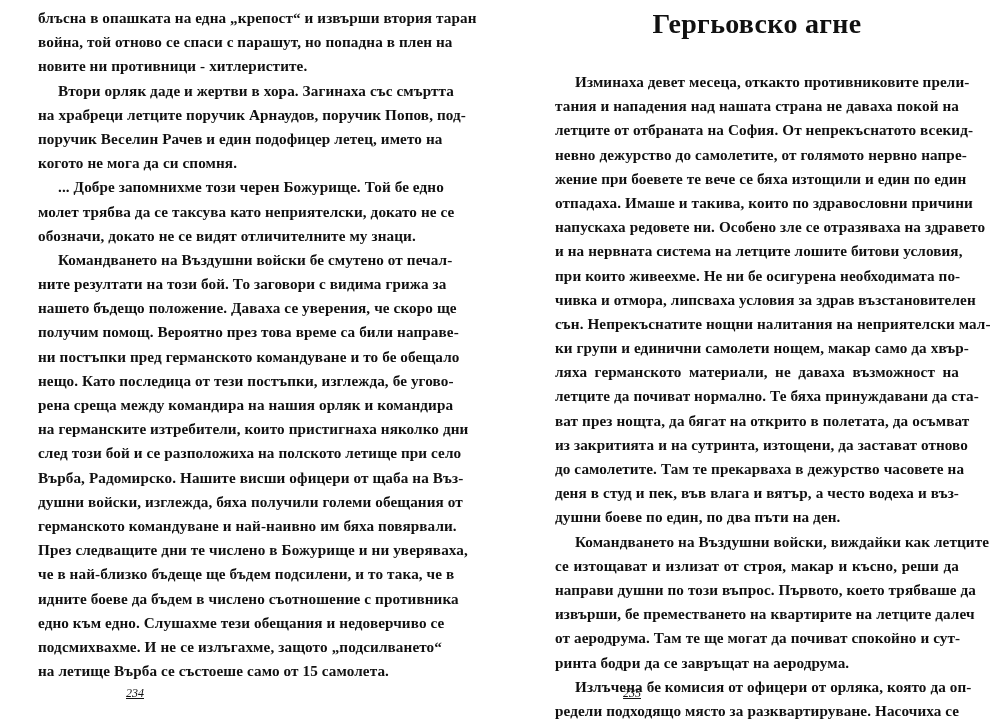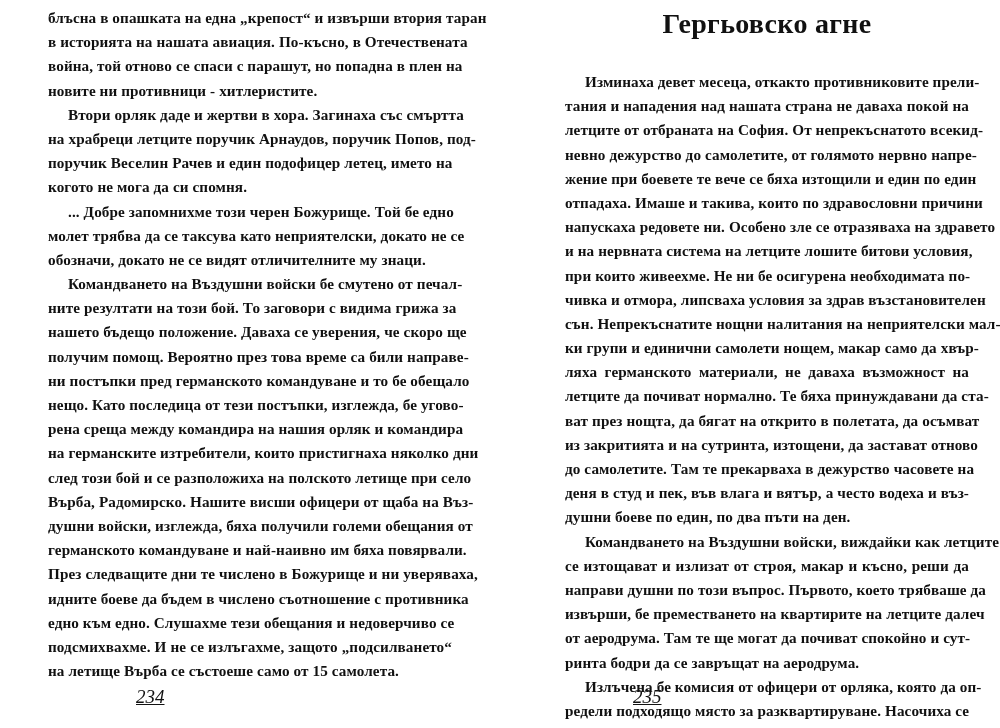--- a/index.html
+++ b/index.html
@@ -1,40 +1,39 @@
 <!DOCTYPE html>
 <html><head>
 <meta charset="utf-8">
 <style>
   html, body { margin: 0; padding: 0; background: #ffffff; }
   body { width: 1000px; height: 728px; position: relative; overflow: hidden;
          font-family: "Liberation Serif", serif; color: #111; }
-  .page { position: absolute; top: 0; height: 676px; margin-left: 10px; }
+  .page { position: absolute; top: 0; height: 676px; }
   .page.left { left: 38px; width: 404px; }
   .page.right { left: 555px; width: 404px; }
   .lines { position: absolute; left: 0; width: 100%; }
   .page.left .lines { top: 6px; }
   .page.right .lines { top: 70px; }
   .line { display: block; height: 24.2px; line-height: 24.2px; font-size: 15.2px; font-weight: bold;
           white-space: nowrap; text-align: justify; text-align-last: justify; letter-spacing: 0.1px; }
   .line.last { text-align-last: left; }
   .line.indent { padding-left: 20px; }
   .title { position: absolute; top: 8px; left: 0; width: 100%; text-align: center;
            font-size: 28px; font-weight: bold; letter-spacing: 0.3px; }
-  .pagenum { position: absolute; top: 686px; font-size: 19px; font-style: italic; text-decoration: underline; }
+  .pagenum { position: absolute; top: 686px; font-size: 12px; font-style: italic; text-decoration: underline; }
   .page.left .pagenum { left: 88px; }
   .page.right .pagenum { left: 68px; }
 </style>
 </head>
 <body>
 
 <div class="page left">
   <div class="lines" id="left-lines">
       <span class="line">блъсна в опашката на една „крепост“ и извърши втория таран</span>
-      <span class="line">в историята на нашата авиация. По-късно, в Отечествената</span>
       <span class="line">война, той отново се спаси с парашут, но попадна в плен на</span>
       <span class="line last">новите ни противници - хитлеристите.</span>
       <span class="line indent">Втори орляк даде и жертви в хора. Загинаха със смъртта</span>
       <span class="line">на храбреци летците поручик Арнаудов, поручик Попов, под-</span>
       <span class="line">поручик Веселин Рачев и един подофицер летец, името на</span>
       <span class="line last">когото не мога да си спомня.</span>
       <span class="line indent">... Добре запомнихме този черен Божурище. Той бе едно</span>
       <span class="line">молет трябва да се таксува като неприятелски, докато не се</span>
       <span class="line last">обозначи, докато не се видят отличителните му знаци.</span>
       <span class="line indent">Командването на Въздушни войски бе смутено от печал-</span>
@@ -43,20 +42,21 @@
       <span class="line">получим помощ. Вероятно през това време са били направе-</span>
       <span class="line">ни постъпки пред германското командуване и то бе обещало</span>
       <span class="line">нещо. Като последица от тези постъпки, изглежда, бе угово-</span>
       <span class="line">рена среща между командира на нашия орляк и командира</span>
       <span class="line">на германските изтребители, които пристигнаха няколко дни</span>
       <span class="line">след този бой и се разположиха на полското летище при село</span>
       <span class="line">Върба, Радомирско. Нашите висши офицери от щаба на Въз-</span>
       <span class="line">душни войски, изглежда, бяха получили големи обещания от</span>
       <span class="line">германското командуване и най-наивно им бяха повярвали.</span>
       <span class="line">През следващите дни те числено в Божурище и ни уверяваха,</span>
+      <span class="line">че в най-близко бъдеще ще бъдем подсилени, и то така, че в</span>
       <span class="line">идните боеве да бъдем в числено съотношение с противника</span>
       <span class="line">едно към едно. Слушахме тези обещания и недоверчиво се</span>
       <span class="line">подсмихвахме. И не се излъгахме, защото „подсилването“</span>
       <span class="line last">на летище Върба се състоеше само от 15 самолета.</span>
     </div>
   <div class="pagenum">234</div>
 </div>
 
 <div class="page right">
   <div class="title">Гергьовско агне</div>

